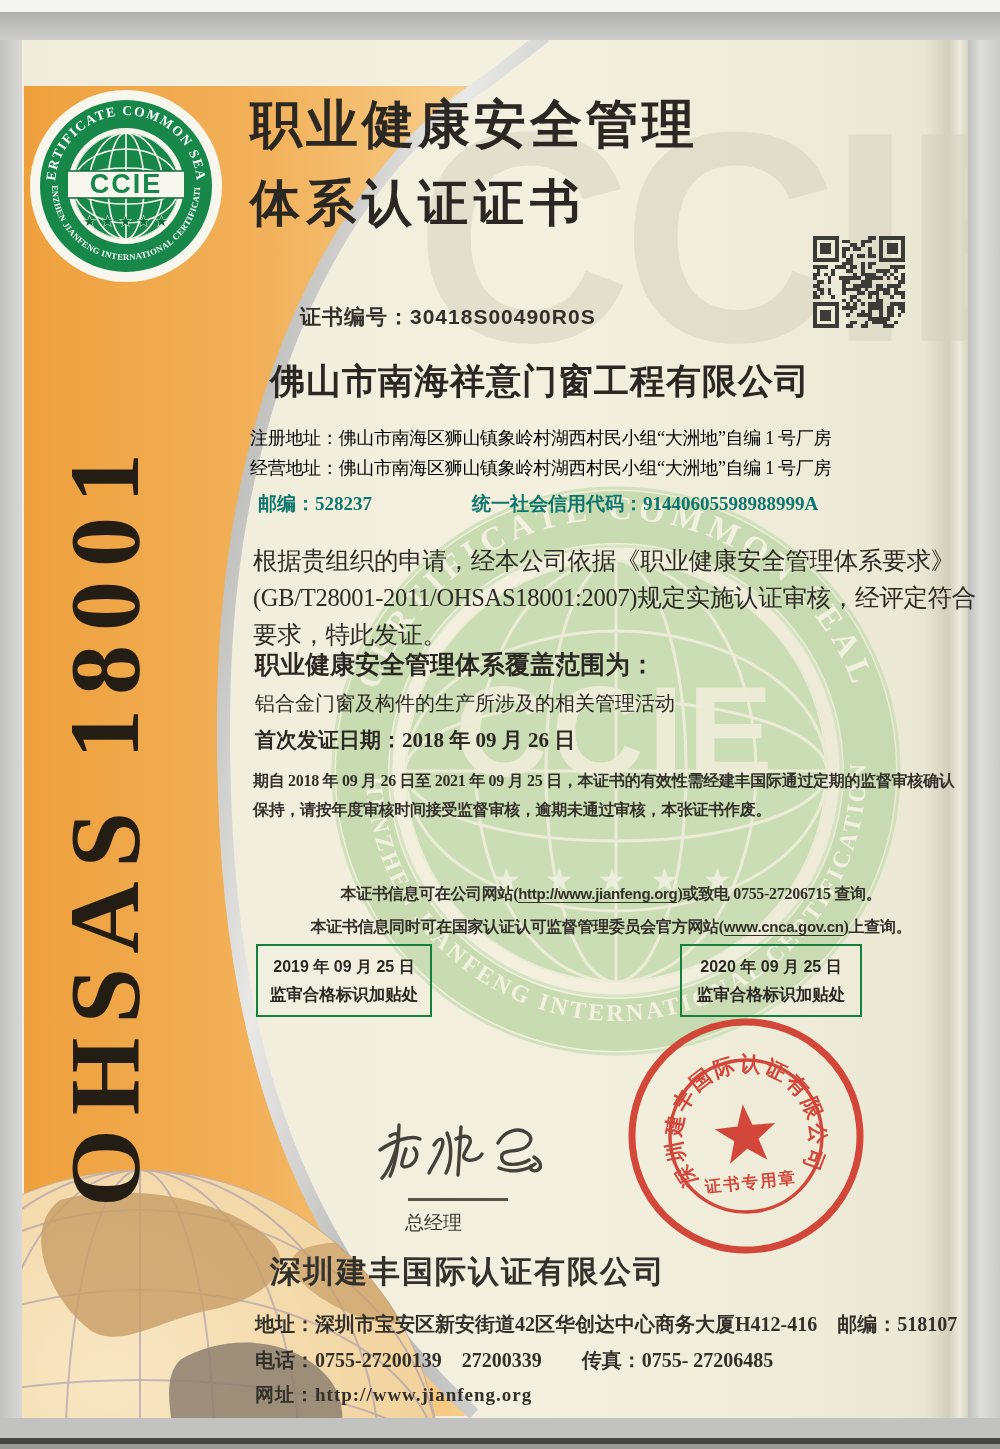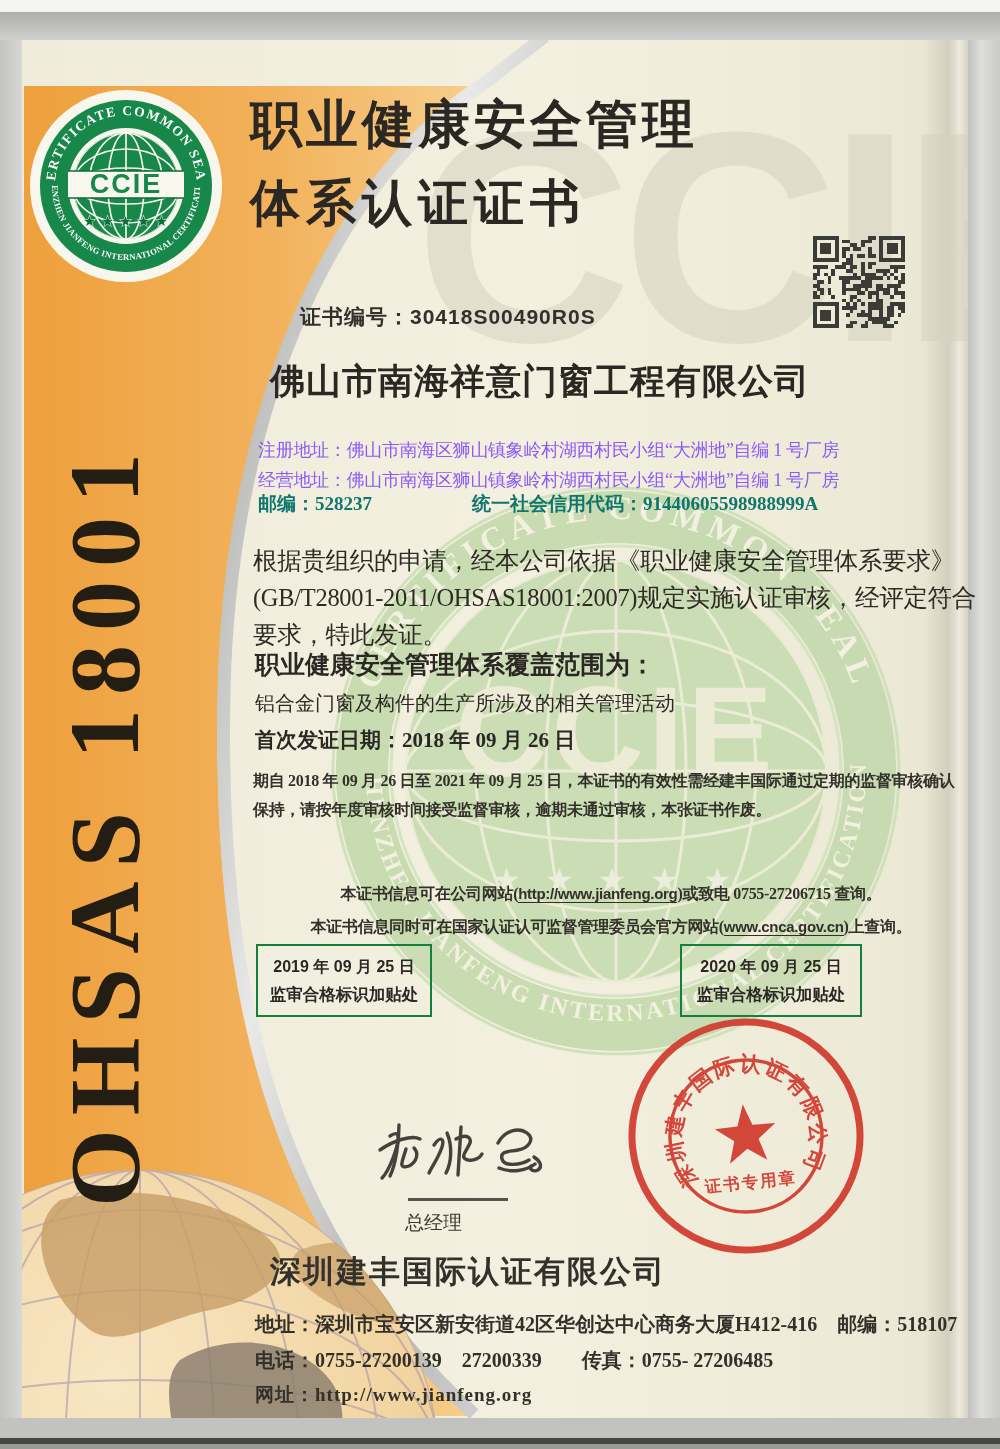--- a/index.html
+++ b/index.html
@@ -28,21 +28,21 @@
     font-size:300px;line-height:330px;letter-spacing:-10px;color:rgba(214,209,191,.55);z-index:1;}.z2{z-index:2}.z3{z-index:3}.z4{z-index:4}
   
   .ohsas{left:-390px;top:748px;width:990px;height:150px;transform:rotate(-90deg);
     font-weight:bold;font-size:100px;letter-spacing:14px;color:#231d14;text-align:center;line-height:150px;z-index:3;}
   
   .title1{left:250px;top:90px;width:680px;font-size:52px;font-weight:bold;letter-spacing:4px;z-index:4;}
   .title2{left:250px;top:170px;width:680px;font-size:50px;font-weight:bold;letter-spacing:6px;z-index:4;}
   .certno{left:300px;top:303px;width:645px;font-size:21px;font-weight:bold;
     font-family:"Liberation Sans","DejaVu Sans",sans-serif;letter-spacing:1px;color:#33302b;z-index:4;}
   .company{left:270px;top:358px;width:710px;font-size:35px;font-weight:bold;letter-spacing:1px;z-index:4;}
-  .addr{left:258px;font-size:18px;letter-spacing:-.3px;z-index:4;color:#8b5cf6;margin-top:12px;}
+  .addr{left:250px;font-size:18px;letter-spacing:-.3px;z-index:4;color:#000000;}
   .pcrow{font-size:19px;font-weight:bold;z-index:4;color:#0f766e;}
   .bodyline{left:253px;width:716px;font-size:24.5px;letter-spacing:-.3px;color:#2e2b25;z-index:4;}
   .scopehead{left:255px;top:648px;width:712px;font-size:25px;font-weight:bold;z-index:4;}
   .scope{left:255px;top:690px;width:712px;font-size:20px;z-index:4;}
   .firstissue{left:255px;top:726px;width:712px;font-size:21px;font-weight:bold;z-index:4;}
   .terms{left:253px;top:766px;width:716px;font-size:16px;line-height:29px;font-weight:bold;color:#33302a;letter-spacing:-.3px;z-index:4;}
   .info{left:253px;width:716px;font-size:16px;font-weight:bold;color:#33302a;letter-spacing:-.3px;z-index:4;text-align:center;}
   .u{border-bottom:1.5px solid #33302a;font-family:"Liberation Sans","DejaVu Sans",sans-serif;font-size:15px;}
   .sticker{border:2px solid #15803d;height:62px;padding-top:7px;text-align:center;z-index:4;background:rgba(255,255,255,.06);}
   .sticker .d{font-family:"Liberation Sans","DejaVu Sans",sans-serif;font-weight:bold;font-size:16px;line-height:27px;}

